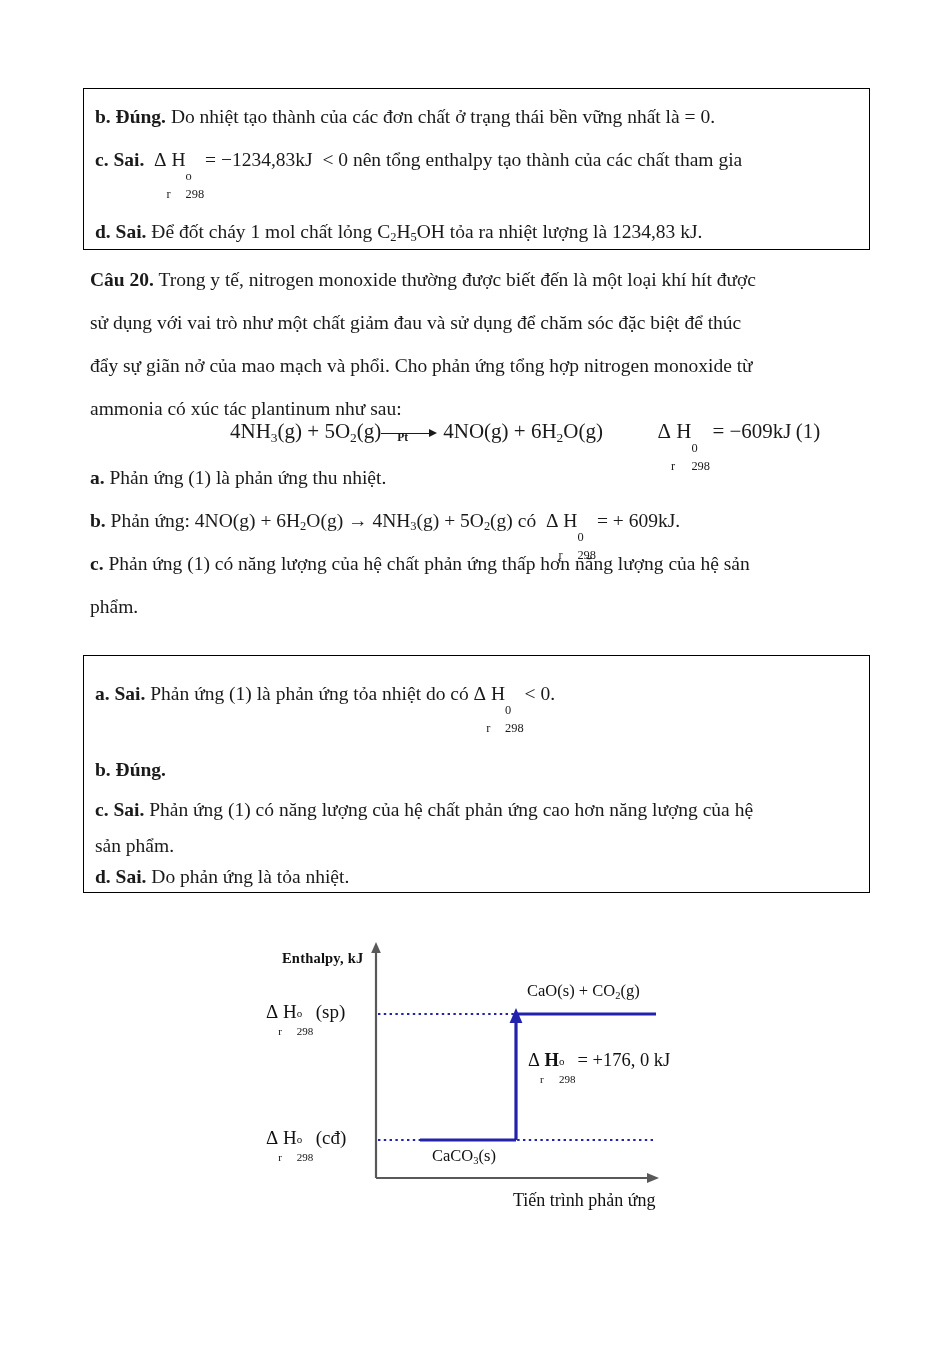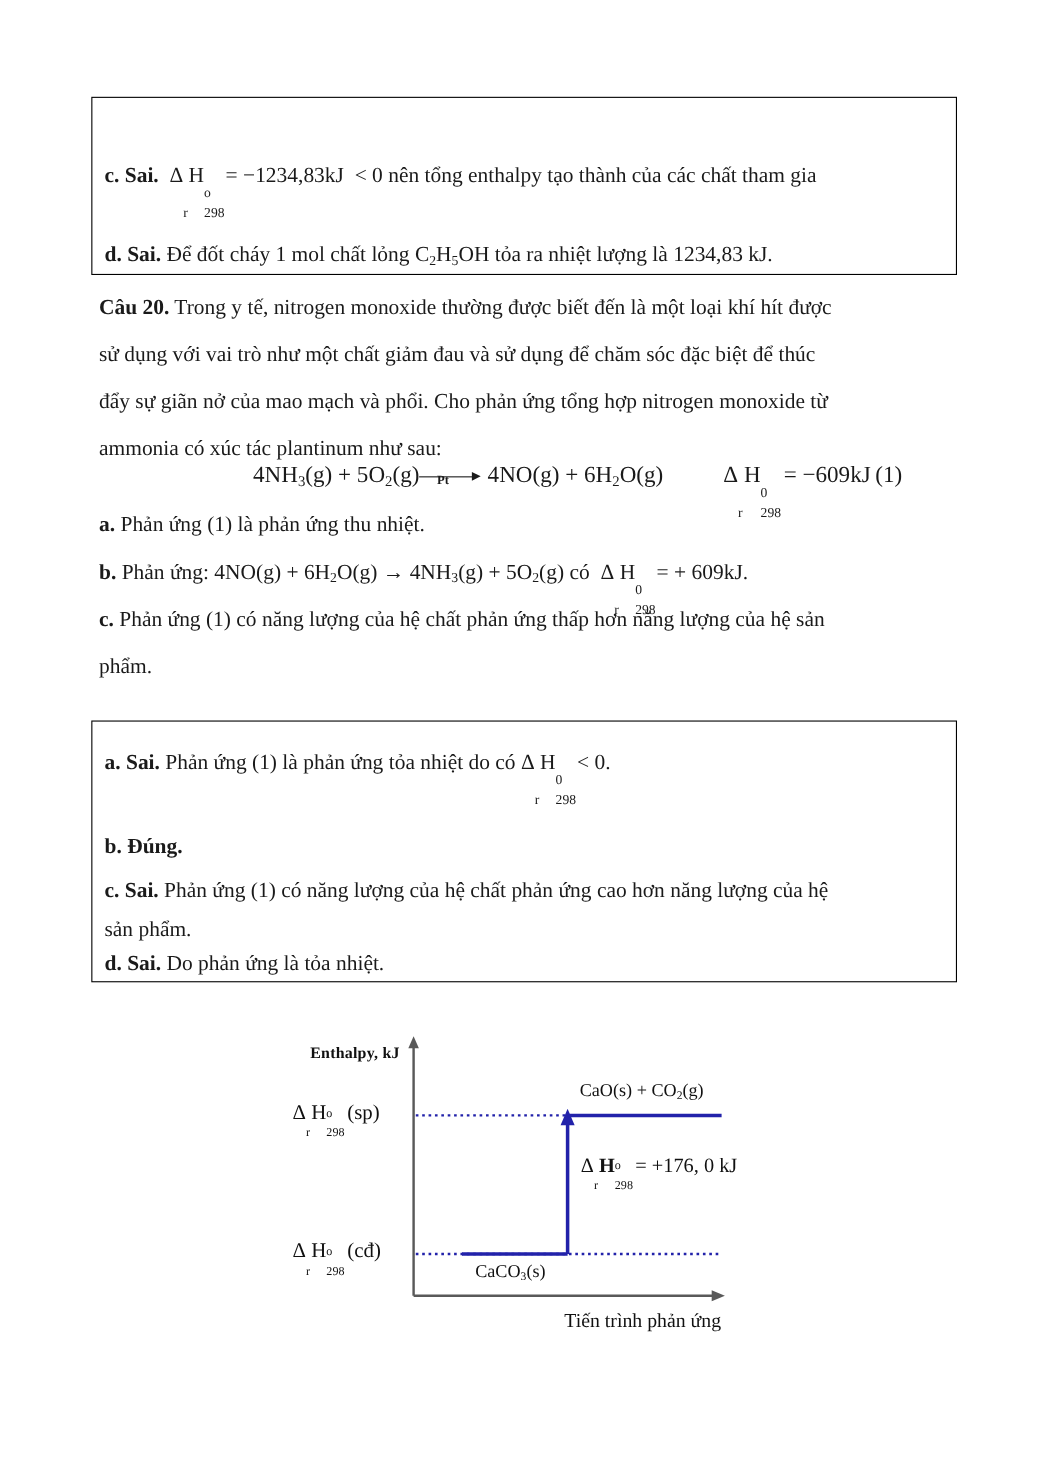--- a/index.html
+++ b/index.html
@@ -81,20 +81,23 @@
     white-space: nowrap;
   }
 </style>
 </head>
 <body>
 
 <div class="page">
 
   <div class="framed" style="left:83px; top:88px; width:787px; height:162px;"></div>
 
+  <div class="block" style="left:95px; top:95px;">
+    <span class="bold">b. Đúng.</span><span> Do nhiệt tạo thành của các đơn chất ở trạng thái bền vững nhất là = 0.</span>
+  </div>
 
   <div class="block" style="left:95px; top:138px;">
     <span class="bold">c. Sai.</span>
     <span class="math">
       &nbsp;Δ<span class="hsubsup"><i class="s">r</i></span>&nbsp;H<span class="hsubsup"><i class="s">298</i><i class="p">o</i></span>&nbsp;&nbsp;&nbsp;&nbsp;=&nbsp;−1234,83kJ&nbsp; &lt; 0
     </span><span> nên tổng enthalpy tạo thành của các chất tham gia</span>
   </div>
 
 
   <div class="block" style="left:95px; top:210px;">

